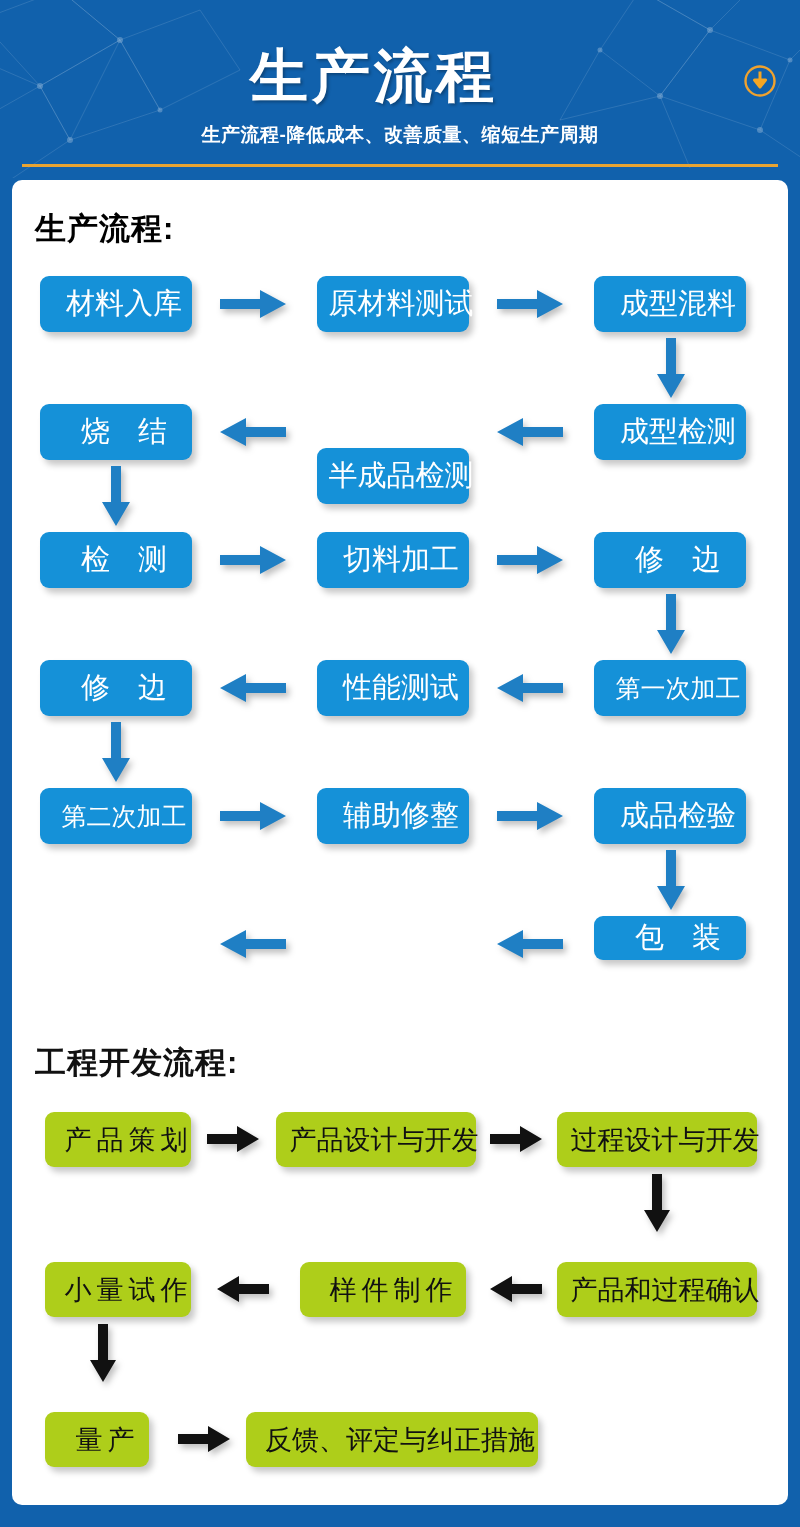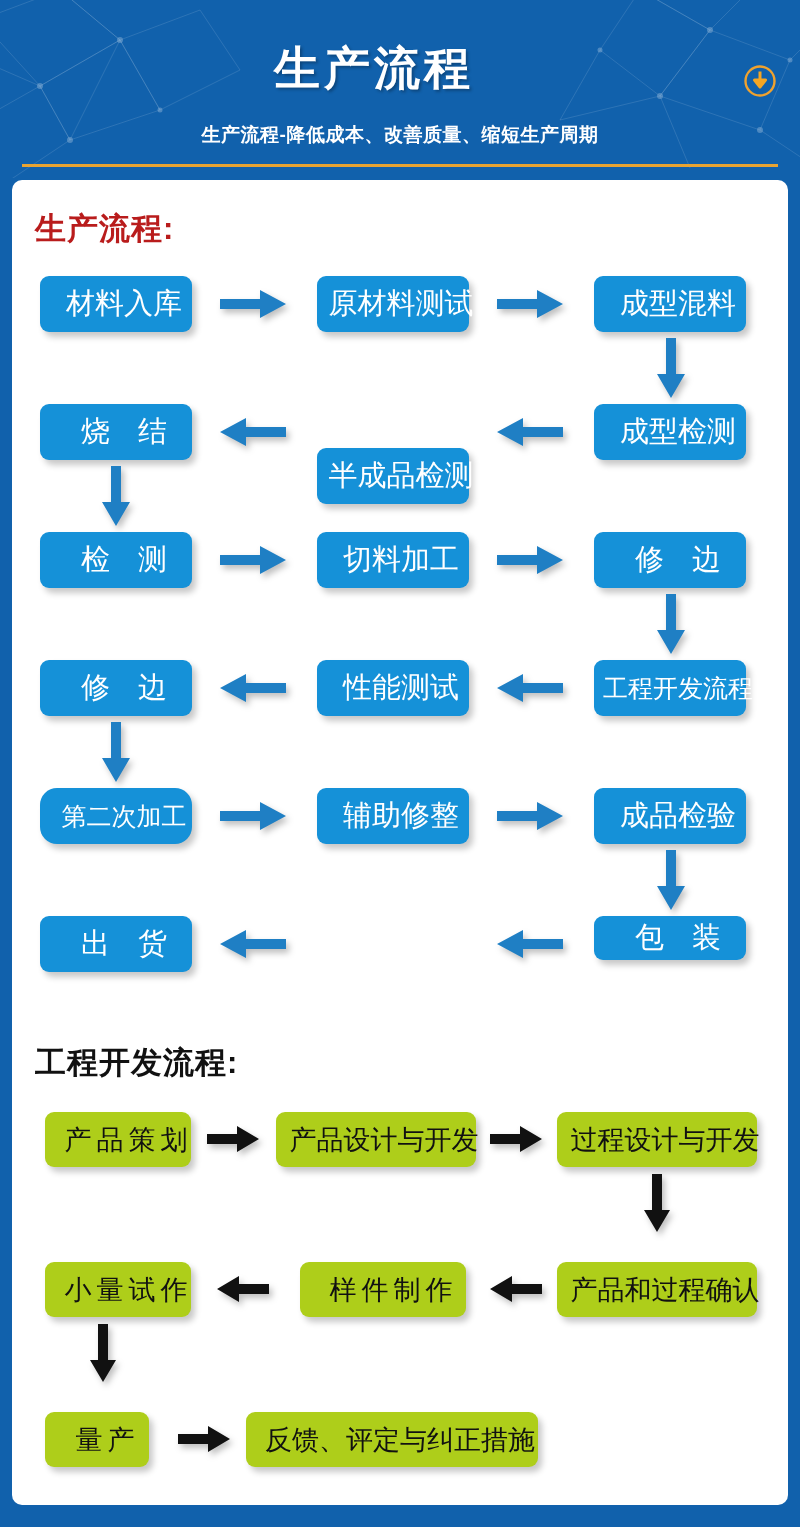--- a/index.html
+++ b/index.html
@@ -9,39 +9,39 @@
     font-family:"Liberation Sans","DejaVu Sans",sans-serif;
     overflow:hidden;
   }
   .page{position:relative;width:800px;height:1527px;background:#1161ac;overflow:hidden;}
 
   
   .header{position:relative;width:800px;height:178px;background:#1161ac;overflow:hidden;}
   .netpattern{position:absolute;inset:0;opacity:.55;}
   .title{
     position:absolute;top:38px;left:0;width:748px;text-align:center;
-    color:#ffffff;font-size:46px;font-weight:bold;letter-spacing:4px;
+    color:#ffffff;font-size:58px;font-weight:bold;letter-spacing:4px;
     text-shadow:2px 2px 3px rgba(0,0,0,.28);
   }
   .subtitle{
     position:absolute;top:122px;left:0;width:800px;text-align:center;
     color:#ffffff;font-size:19px;font-weight:bold;letter-spacing:.5px;
   }
   .dl-icon{position:absolute;top:64px;right:23px;width:34px;height:34px;}
   .divider{position:absolute;left:22px;right:22px;top:164px;height:3px;background:#e8a433;}
 
   
   .card{
     position:absolute;left:12px;top:180px;width:776px;height:1325px;
     background:#ffffff;border-radius:10px;overflow:hidden;
   }
   .section-title{
     position:absolute;font-size:31px;font-weight:bold;letter-spacing:1px;white-space:nowrap;
   }
-  .section-title.blue{color:#b91c1c;}
+  .section-title.blue{color:#000000;}
   .section-title.black{color:#111111;}
 
   
   .node{
     position:absolute;display:flex;align-items:center;justify-content:center;
     border-radius:9px;box-sizing:border-box;
     box-shadow:4px 5px 6px rgba(0,0,0,.22);
     font-weight:normal;white-space:nowrap;padding-left:16px;
   }
   .node.blue{background:#1591d8;color:#ffffff;font-size:29px;}
@@ -169,49 +169,46 @@
       <svg width="66" height="28" viewBox="0 0 66 28">
           <path d="M66 9 H26 V0 L0 14 L26 28 V19 H66 Z" fill="#1f7fc4"></path>
         </svg>
     </div>
     <div class="node blue" style="left:305px;top:480px;width:152px;height:56px;">性能测试</div>
     <div class="arrow" style="left:485px;top:494px;">
       <svg width="66" height="28" viewBox="0 0 66 28">
           <path d="M66 9 H26 V0 L0 14 L26 28 V19 H66 Z" fill="#1f7fc4"></path>
         </svg>
     </div>
-    <div class="node blue" style="left:582px;top:480px;width:152px;height:56px;font-size:25px;">工程开发流程</div>
+    <div class="node blue" style="left:582px;top:480px;width:152px;height:56px;font-size:25px;">第一次加工</div>
     <div class="arrow" style="left:90px;top:542px;">
       <svg width="28" height="60" viewBox="0 0 28 60">
           <path d="M9 0 H19 V36 H28 L14 60 L0 36 H9 Z" fill="#1f7fc4"></path>
         </svg>
     </div>
 
-    <div class="node blue" style="left:28px;top:608px;width:152px;height:56px;font-size:25px;border-radius:17px;">第二次加工</div>
+    <div class="node blue" style="left:28px;top:608px;width:152px;height:56px;font-size:25px;">第二次加工</div>
     <div class="arrow" style="left:208px;top:622px;">
       <svg width="66" height="28" viewBox="0 0 66 28">
           <path d="M0 9 H40 V0 L66 14 L40 28 V19 H0 Z" fill="#1f7fc4"></path>
         </svg>
     </div>
     <div class="node blue" style="left:305px;top:608px;width:152px;height:56px;">辅助修整</div>
     <div class="arrow" style="left:485px;top:622px;">
       <svg width="66" height="28" viewBox="0 0 66 28">
           <path d="M0 9 H40 V0 L66 14 L40 28 V19 H0 Z" fill="#1f7fc4"></path>
         </svg>
     </div>
     <div class="node blue" style="left:582px;top:608px;width:152px;height:56px;">成品检验</div>
     <div class="arrow" style="left:645px;top:670px;">
       <svg width="28" height="60" viewBox="0 0 28 60">
           <path d="M9 0 H19 V36 H28 L14 60 L0 36 H9 Z" fill="#1f7fc4"></path>
         </svg>
     </div>
 
-    <div class="node blue" style="left:28px;top:736px;width:152px;height:56px;">
-        <span class="sp">出 货</span>
-      </div>
     <div class="arrow" style="left:208px;top:750px;">
       <svg width="66" height="28" viewBox="0 0 66 28">
           <path d="M66 9 H26 V0 L0 14 L26 28 V19 H66 Z" fill="#1f7fc4"></path>
         </svg>
     </div>
     <div class="arrow" style="left:485px;top:750px;">
       <svg width="66" height="28" viewBox="0 0 66 28">
           <path d="M66 9 H26 V0 L0 14 L26 28 V19 H66 Z" fill="#1f7fc4"></path>
         </svg>
     </div>

